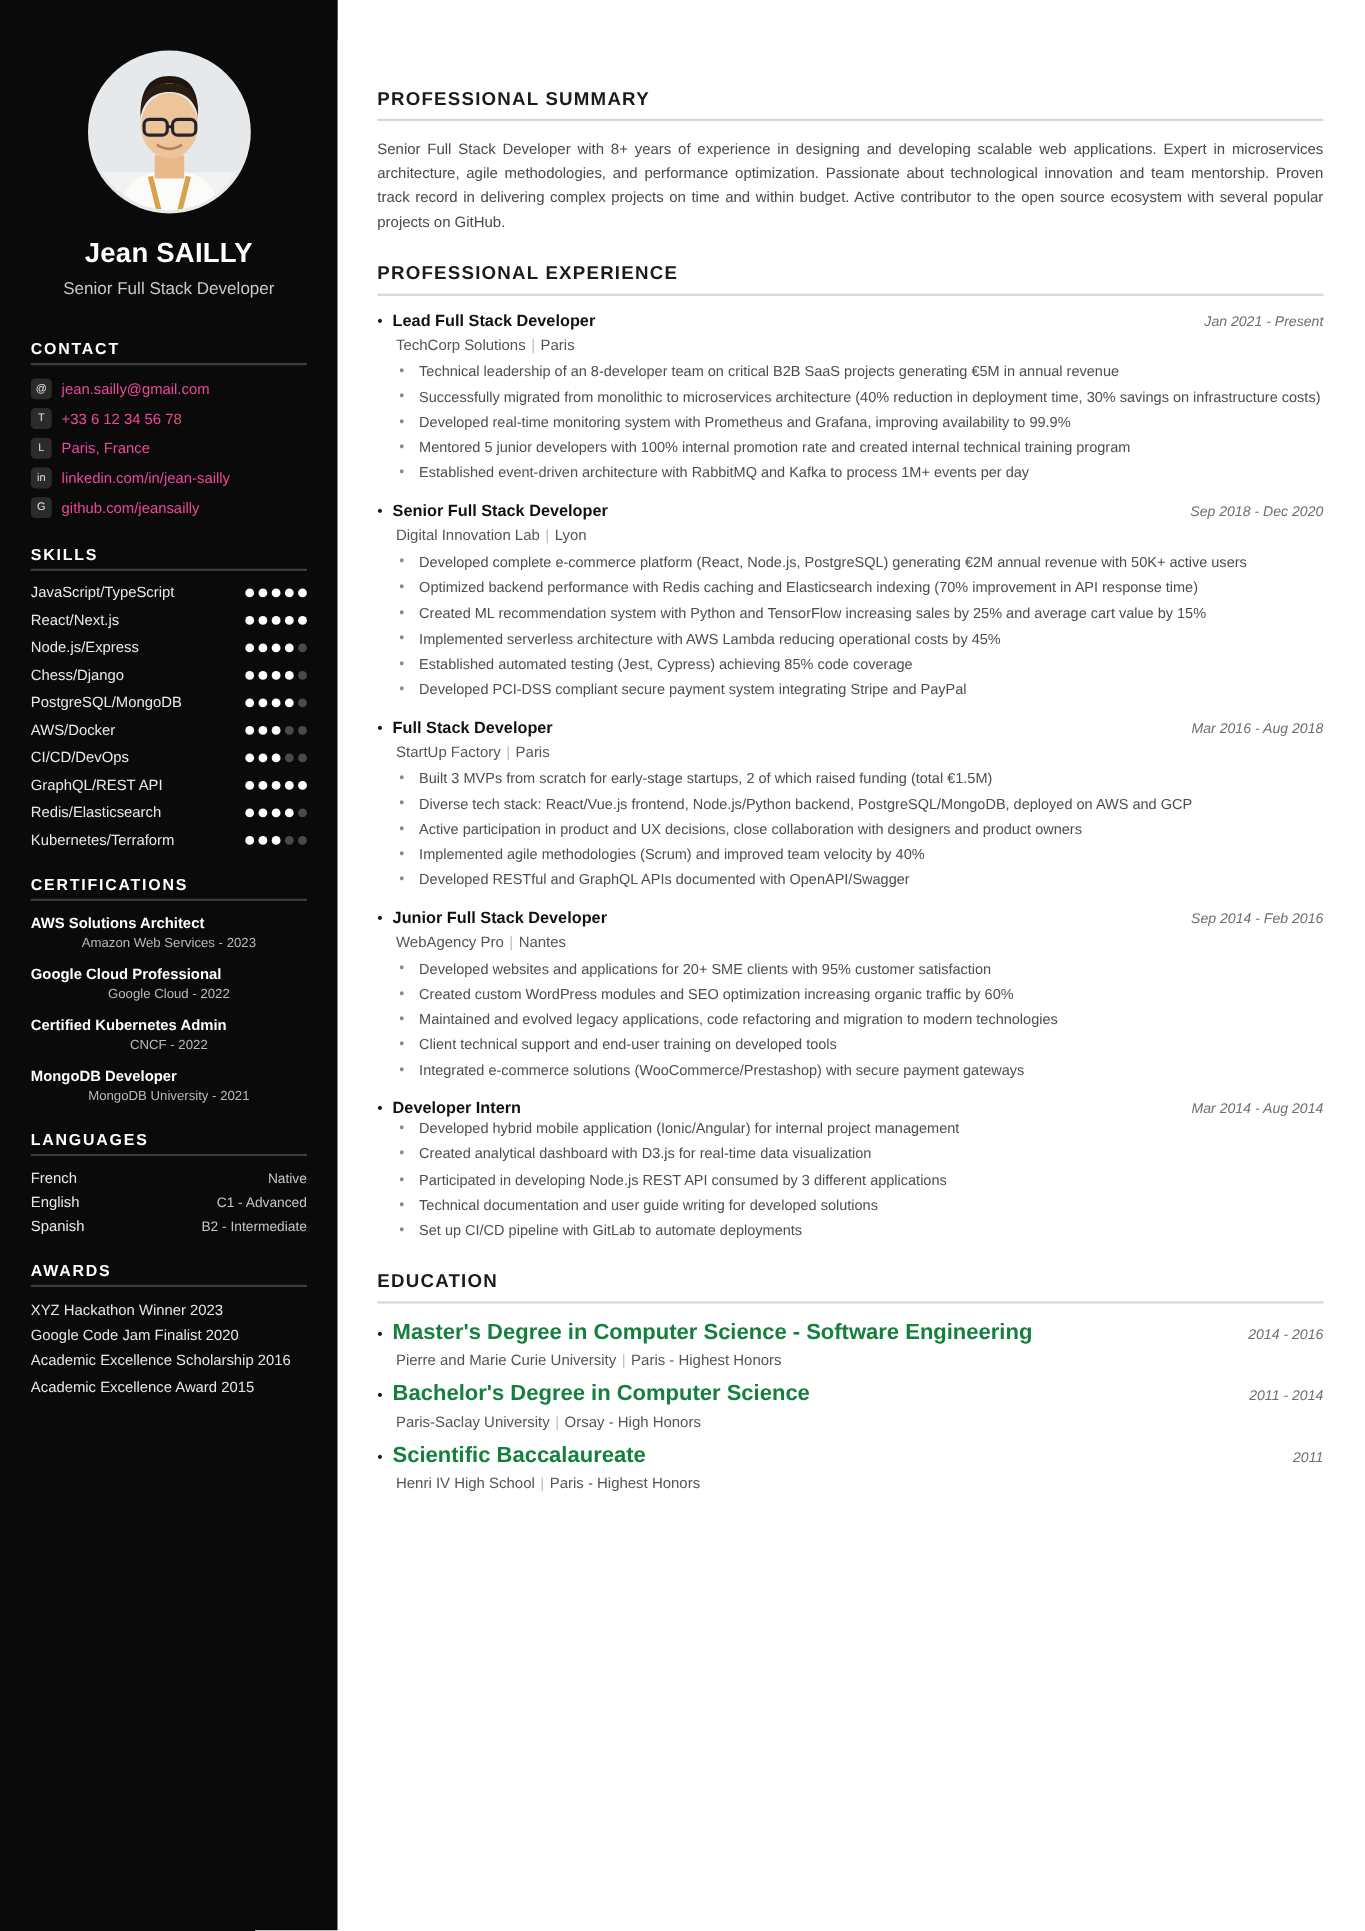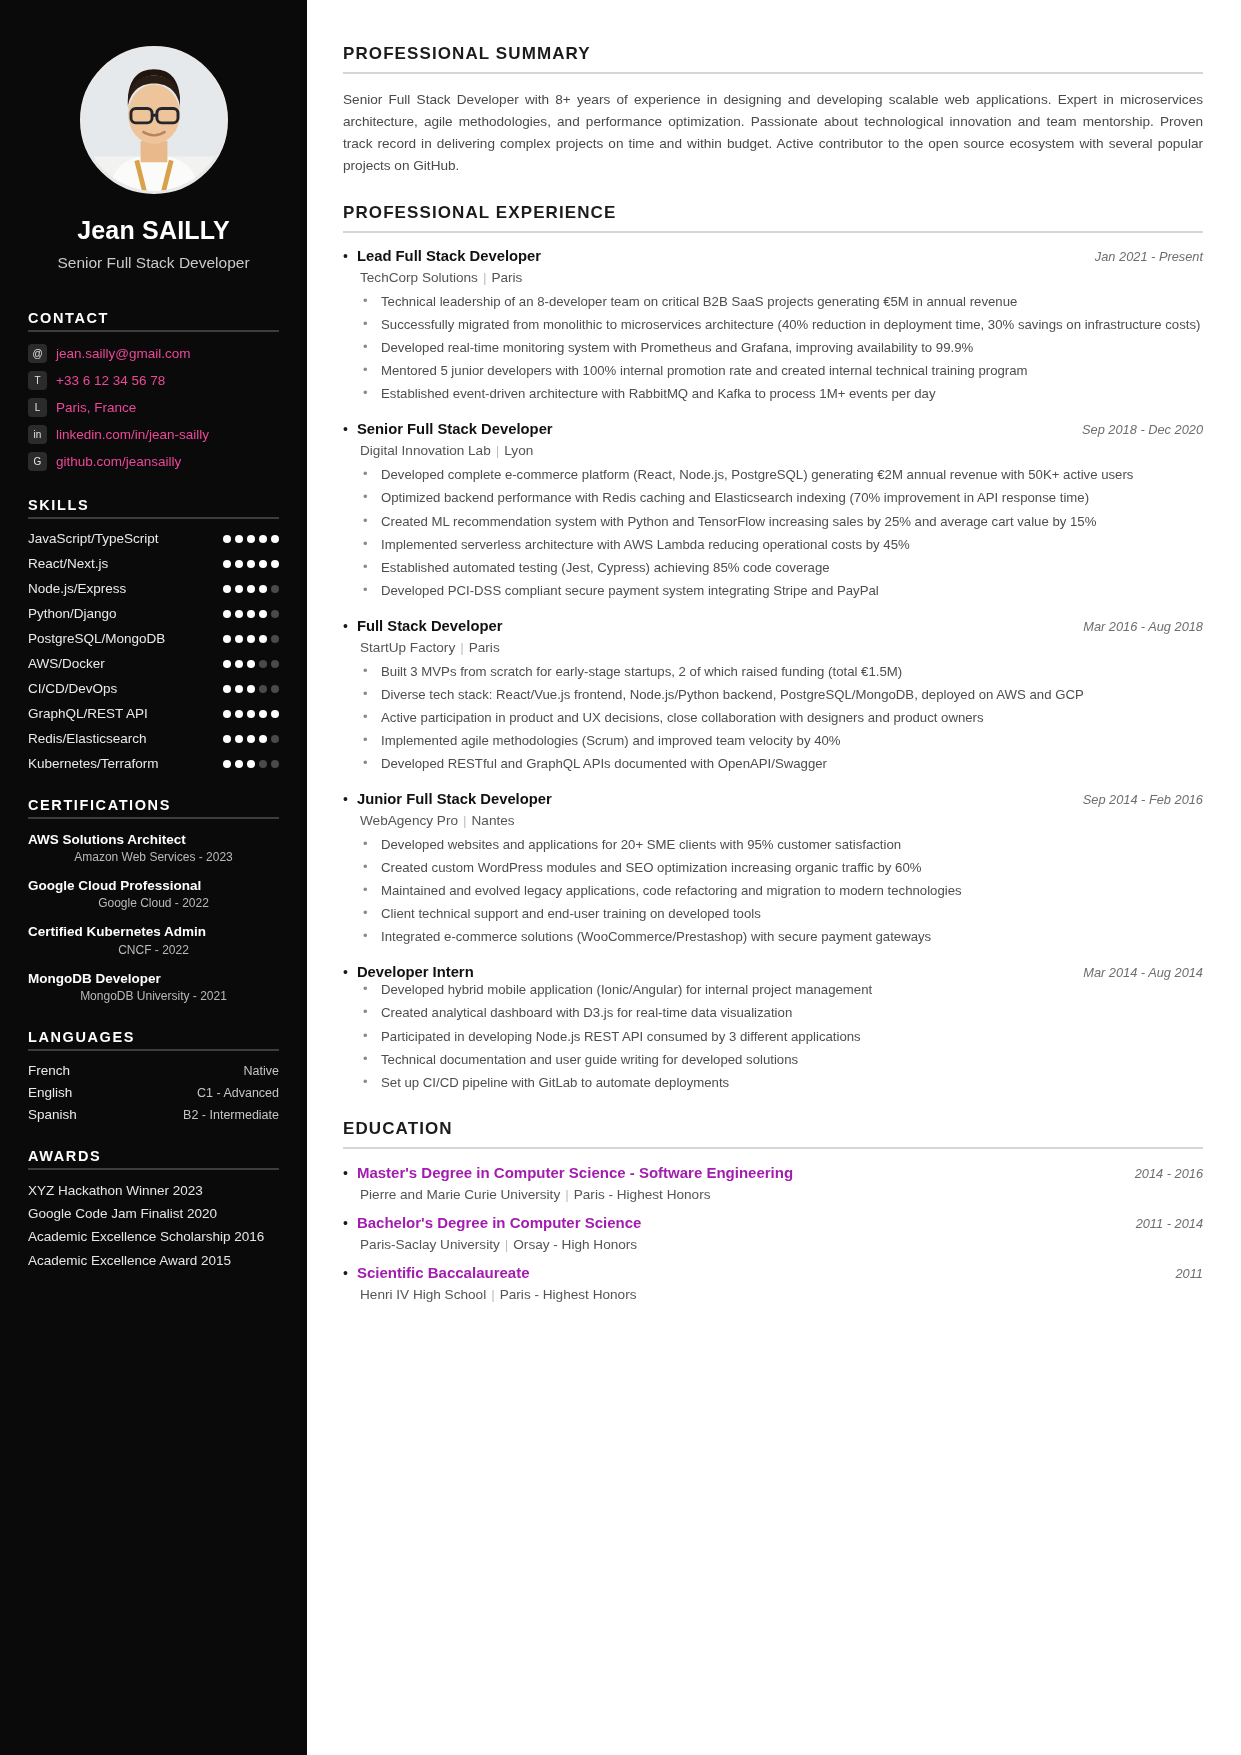--- a/index.html
+++ b/index.html
@@ -100,20 +100,21 @@
   .lang-level { font-size: 12.5px; color: #c5c5c5; }
 
   
   .plain-item { font-size: 13.5px; color: #e6e6e6; margin-bottom: 5px; line-height: 1.35; }
 
   
   .main {
     flex: 1 1 auto;
     padding: 44px 38px 20px 36px;
     background: #ffffff;
+    margin-top: 36px;
   }
   .m-section { margin-bottom: 26px; }
   .m-heading {
     font-size: 17px;
     font-weight: bold;
     letter-spacing: 1.1px;
     color: #1b1b1b;
     padding-bottom: 8px;
   }
   .m-rule { height: 2px; background: #d6d6d6; margin-bottom: 15px; }
@@ -153,21 +154,21 @@
     content: "•";
     position: absolute;
     left: 3px; top: -1px;
     color: #8a8a8a;
     font-size: 13px;
   }
 
   .edu { margin-bottom: 12px; }
   .edu-head { display: flex; align-items: baseline; justify-content: space-between; gap: 12px; }
   .edu-left { display: flex; align-items: baseline; gap: 9px; }
-  .edu-degree { font-size: 15px; font-weight: bold; color: #a21caf; }
+  .edu-degree { font-size: 20px; font-weight: bold; color: #15803d; }
   .edu-dates { font-size: 12.8px; color: #6e6e6e; font-style: italic; white-space: nowrap; }
   .edu-school { font-size: 13.6px; color: #555; margin: 6px 0 0 17px; }
 </style>
 </head>
 <body>
 
 <div class="page">
 
   <aside class="sidebar">
 
@@ -257,21 +258,21 @@
             <span class="skill-name">Node.js/Express</span>
             <span class="dots">
               <span class="dot on"></span>
               <span class="dot on"></span>
               <span class="dot on"></span>
               <span class="dot on"></span>
               <span class="dot"></span>
             </span>
           </div>
           <div class="skill-row">
-            <span class="skill-name">Python/Django</span>
+            <span class="skill-name">Chess/Django</span>
             <span class="dots">
               <span class="dot on"></span>
               <span class="dot on"></span>
               <span class="dot on"></span>
               <span class="dot on"></span>
               <span class="dot"></span>
             </span>
           </div>
           <div class="skill-row">
             <span class="skill-name">PostgreSQL/MongoDB</span>

